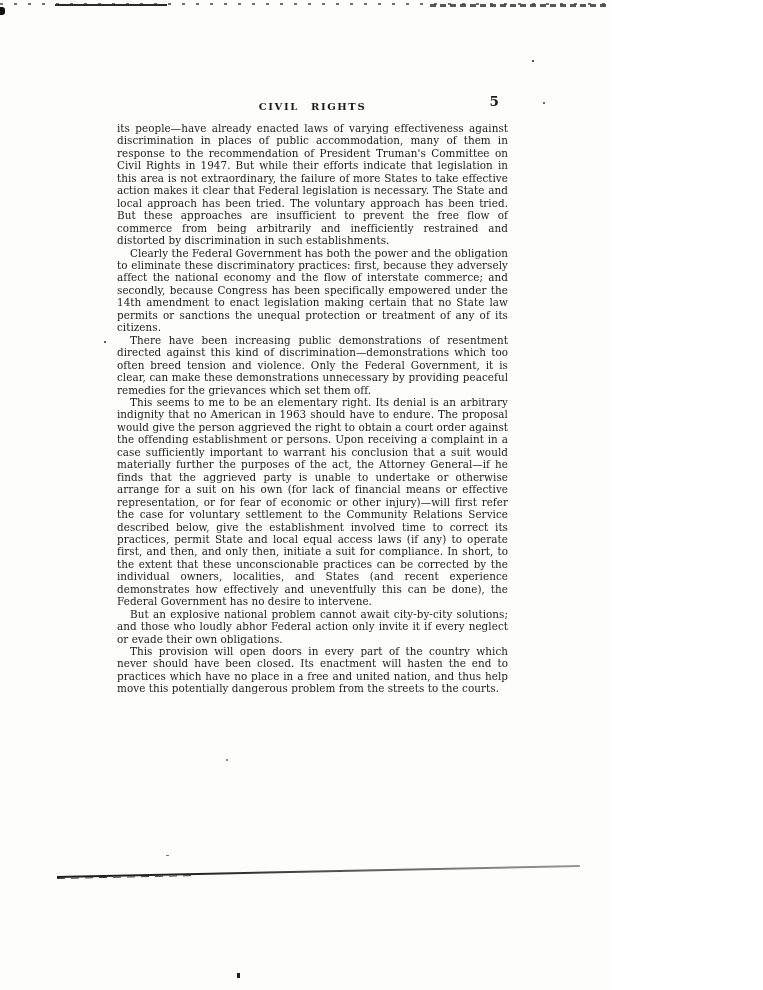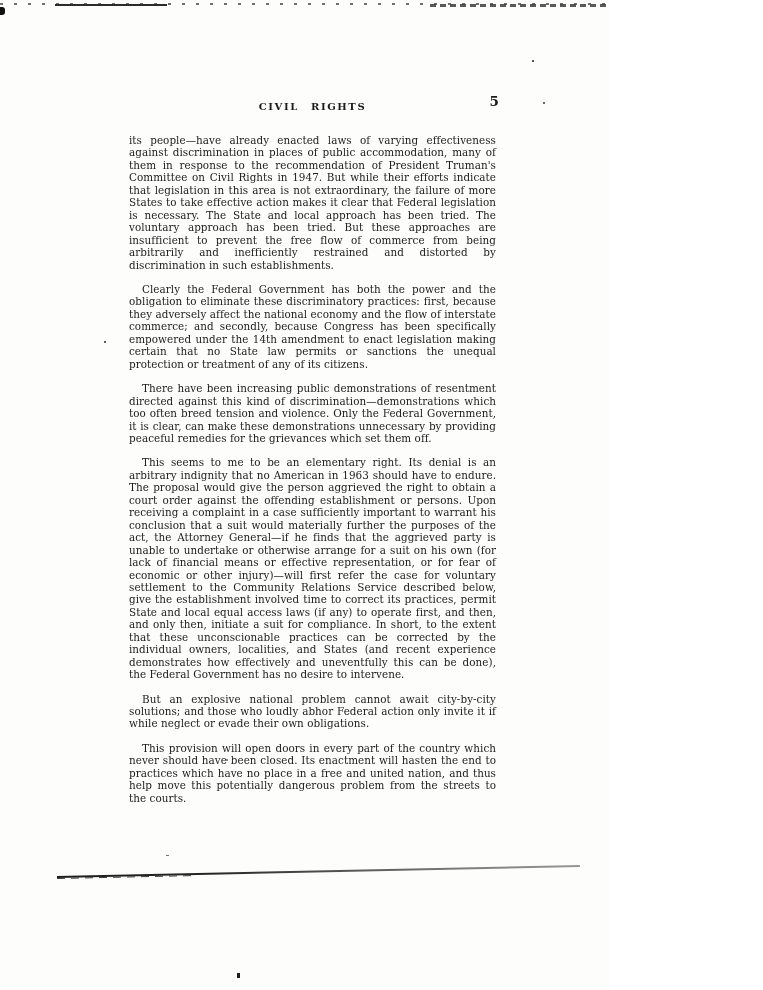--- a/index.html
+++ b/index.html
@@ -75,21 +75,21 @@
   .text-block {
     position: absolute;
     left: 117px; top: 122px;
     width: 391px;
     font-size: 10.4px;
     line-height: 12.45px;
     text-align: justify;
     letter-spacing: 0.05px;
   }
   .text-block p {
-    margin: 12px;
+    margin: 0;
     text-indent: 13px;
   }
   .text-block p:first-child {
     text-indent: 0;
   }
 
   
   .bottom-rule {
     position: absolute;
     left: 57px; top: 876px;
@@ -130,21 +130,21 @@
   <div class="running-header">
     <span class="header-title">CIVIL RIGHTS</span>
     <span class="page-number">5</span>
   </div>
 
   <div class="text-block">
       <p>its people—have already enacted laws of varying effectiveness against discrimination in places of public accommodation, many of them in response to the recommendation of President Truman's Committee on Civil Rights in 1947. But while their efforts indicate that legislation in this area is not extraordinary, the failure of more States to take effective action makes it clear that Federal legislation is necessary. The State and local approach has been tried. The voluntary approach has been tried. But these approaches are insufficient to prevent the free flow of commerce from being arbitrarily and inefficiently restrained and distorted by discrimination in such establishments.</p>
       <p>Clearly the Federal Government has both the power and the obligation to eliminate these discriminatory practices: first, because they adversely affect the national economy and the flow of interstate commerce; and secondly, because Congress has been specifically empowered under the 14th amendment to enact legislation making certain that no State law permits or sanctions the unequal protection or treatment of any of its citizens.</p>
       <p>There have been increasing public demonstrations of resentment directed against this kind of discrimination—demonstrations which too often breed tension and violence. Only the Federal Government, it is clear, can make these demonstrations unnecessary by providing peaceful remedies for the grievances which set them off.</p>
       <p>This seems to me to be an elementary right. Its denial is an arbitrary indignity that no American in 1963 should have to endure. The proposal would give the person aggrieved the right to obtain a court order against the offending establishment or persons. Upon receiving a complaint in a case sufficiently important to warrant his conclusion that a suit would materially further the purposes of the act, the Attorney General—if he finds that the aggrieved party is unable to undertake or otherwise arrange for a suit on his own (for lack of financial means or effective representation, or for fear of economic or other injury)—will first refer the case for voluntary settlement to the Community Relations Service described below, give the establishment involved time to correct its practices, permit State and local equal access laws (if any) to operate first, and then, and only then, initiate a suit for compliance. In short, to the extent that these unconscionable practices can be corrected by the individual owners, localities, and States (and recent experience demonstrates how effectively and uneventfully this can be done), the Federal Government has no desire to intervene.</p>
-      <p>But an explosive national problem cannot await city-by-city solutions; and those who loudly abhor Federal action only invite it if while neglect or evade their own obligations.</p>
+      <p>But an explosive national problem cannot await city-by-city solutions; and those who loudly abhor Federal action only invite it if every neglect or evade their own obligations.</p>
       <p>This provision will open doors in every part of the country which never should have been closed. Its enactment will hasten the end to practices which have no place in a free and united nation, and thus help move this potentially dangerous problem from the streets to the courts.</p>
     </div>
 
   <div class="bottom-rule"></div>
 
   <div class="speck s1"></div>
   <div class="speck s2"></div>
   <div class="speck s3"></div>
   <div class="speck s4"></div>
   <div class="speck s5"></div>

